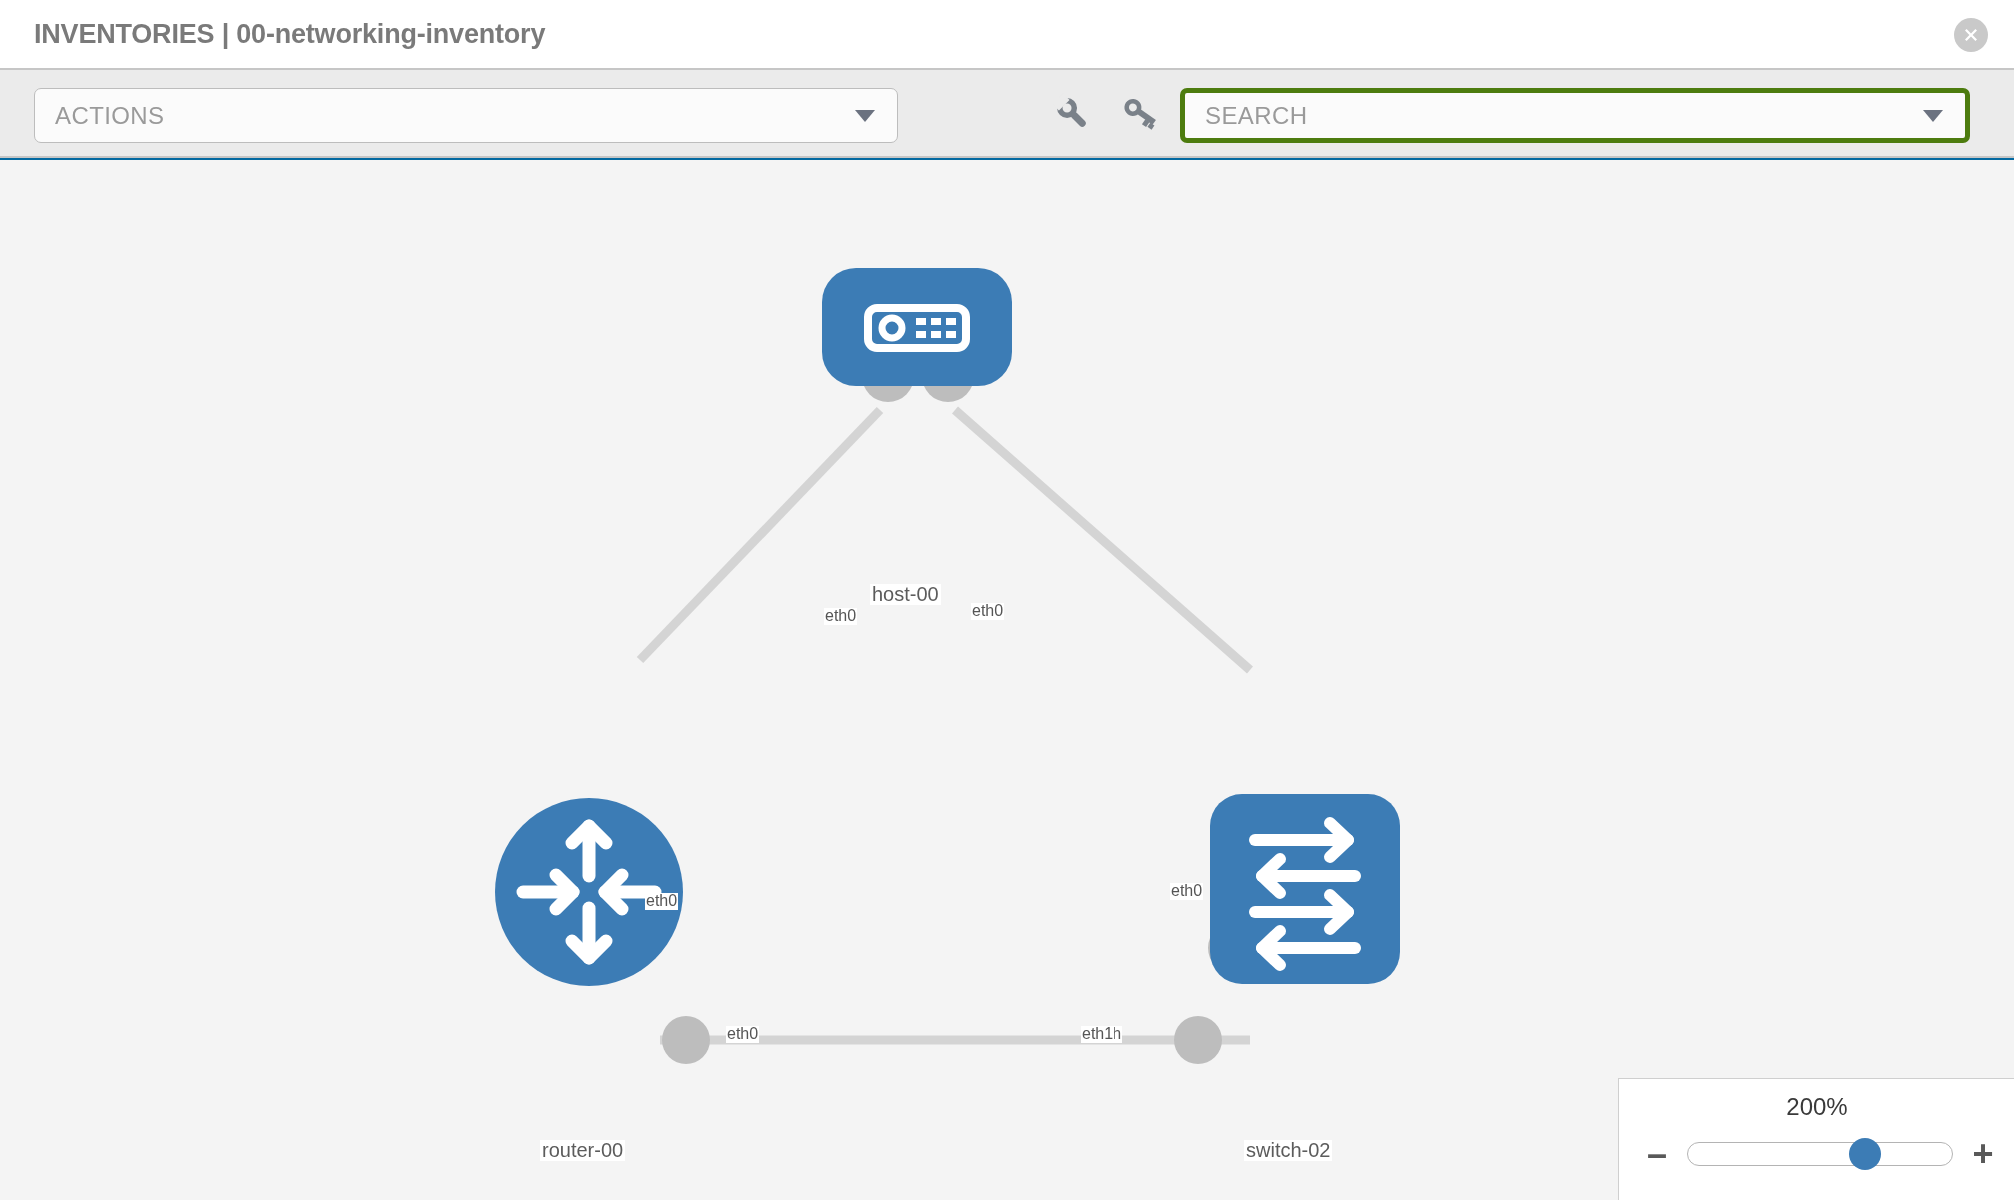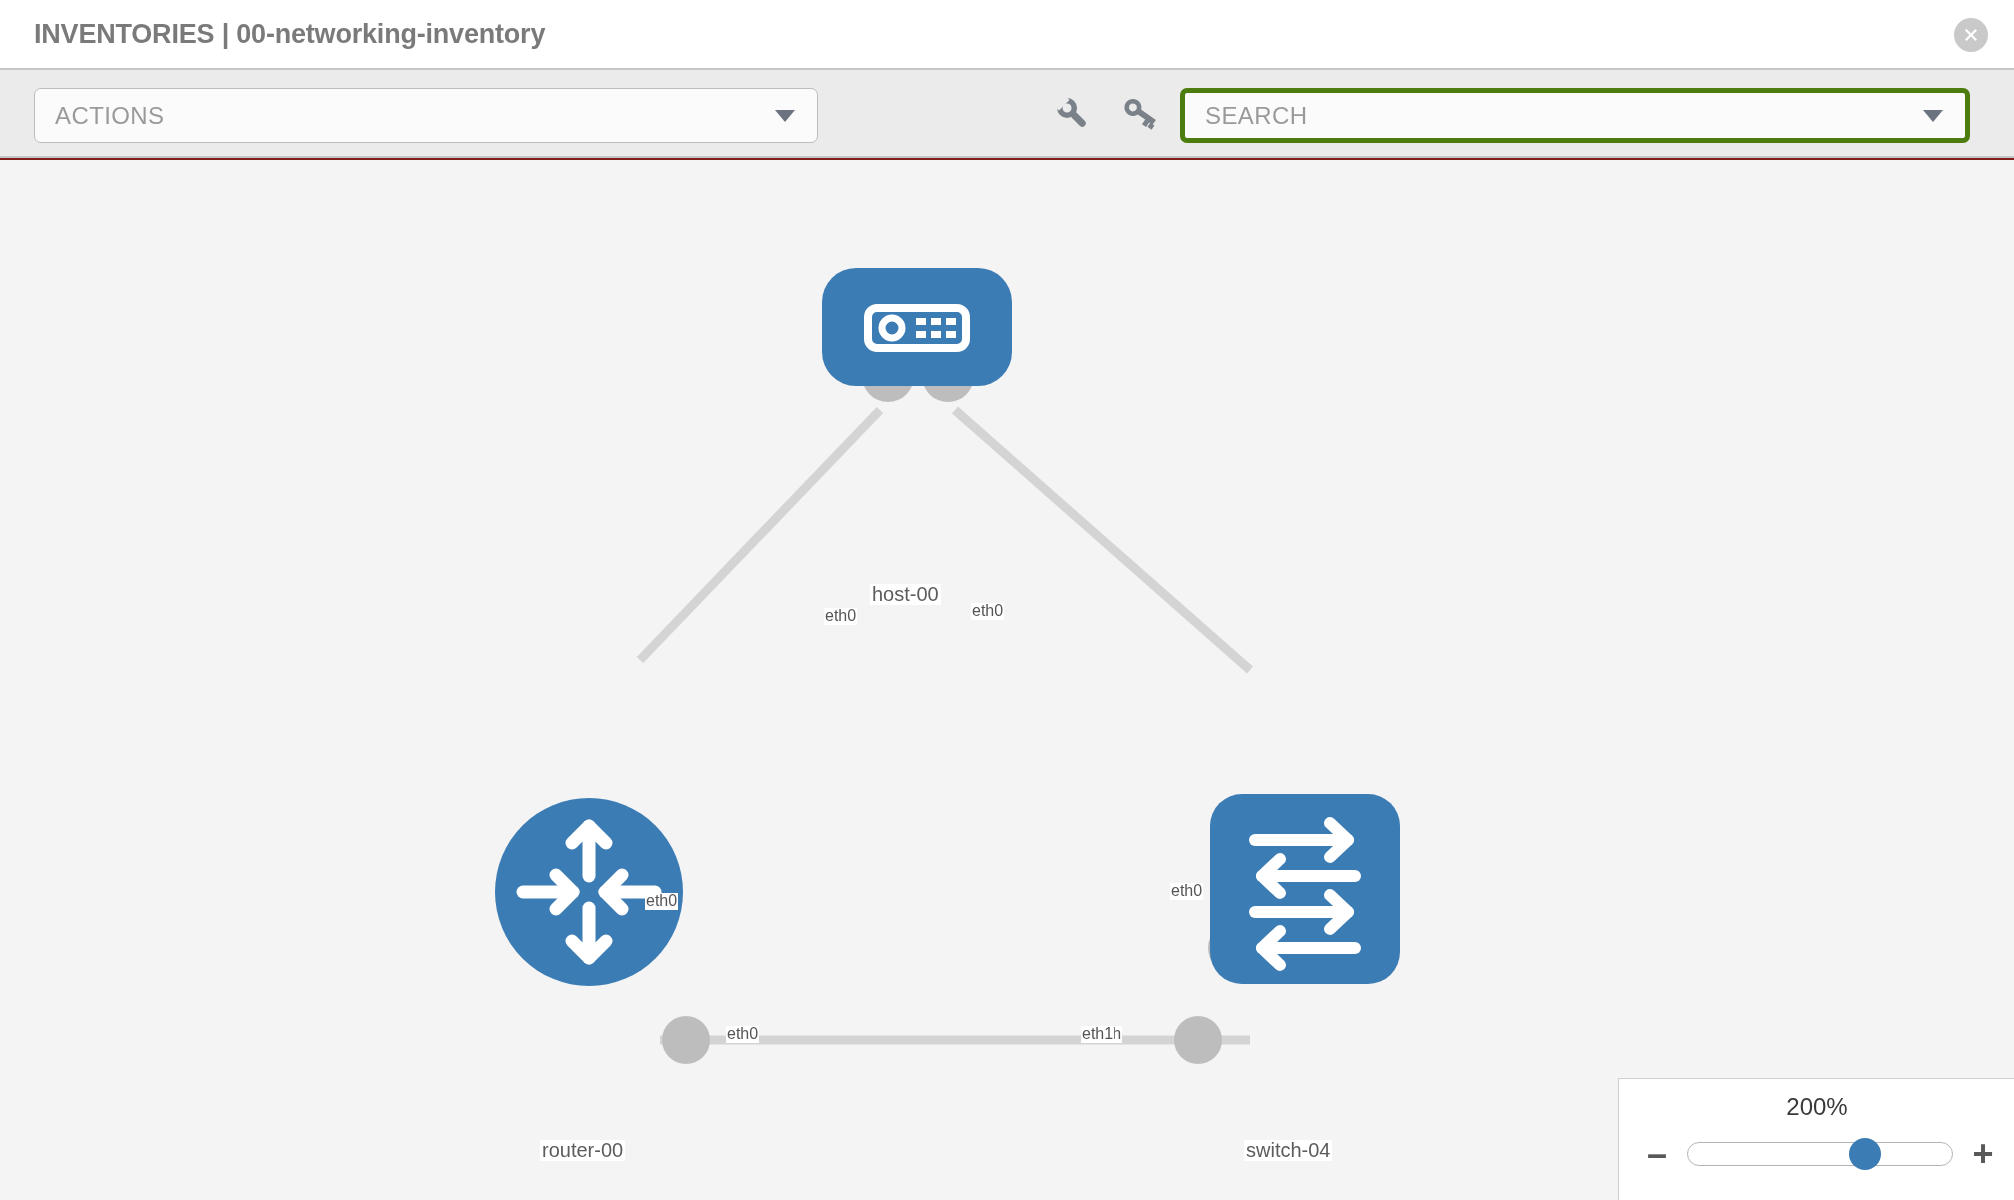--- a/index.html
+++ b/index.html
@@ -9,21 +9,21 @@
     height: 1200px;
     overflow: hidden;
     background: #ffffff;
     font-family: "Liberation Sans", sans-serif;
   }
 
   #app {
     position: relative;
     width: 2014px;
     height: 1200px;
-    background: #7f1d1d;
+    background: #0369a1;
   }
 
   
   .header {
     position: absolute;
     top: 0; left: 0;
     width: 2014px;
     height: 68px;
     background: #ffffff;
     display: flex;
@@ -63,21 +63,21 @@
     border-top: 2px solid #c6c6c6;
     border-bottom: 2px solid #c6c6c6;
     display: flex;
     align-items: center;
   }
 
   .actions-select {
     position: absolute;
     left: 34px;
     top: 18px;
-    width: 784px;
+    width: 864px;
     height: 55px;
     background: #fbfbfb;
     border: 1px solid #bdbdbd;
     border-radius: 7px;
     display: flex;
     align-items: center;
     cursor: pointer;
   }
   .actions-label {
     margin-left: 20px;
@@ -319,21 +319,21 @@
           <line x1="1255" y1="752" x2="1348" y2="752"></line>
           <polyline points="1330,735 1348,752 1330,769"></polyline>
           <line x1="1355" y1="788" x2="1262" y2="788"></line>
           <polyline points="1280,771 1262,788 1280,805"></polyline>
         </g>
       </g>
     </svg>
 
     <div class="node-label" style="left:870px; top:424px;">host-00</div>
     <div class="node-label" style="left:529px; top:980px;margin-left:11px;">router-00</div>
-    <div class="node-label" style="left:1244px;top:980px;">switch-04</div>
+    <div class="node-label" style="left:1244px;top:980px;">switch-02</div>
 
     <div class="edge-label" style="left:824px; top:448px;">eth0</div>
     <div class="edge-label" style="left:971px; top:443px;">eth0</div>
     <div class="edge-label" style="left:645px; top:733px;">eth0</div>
     <div class="edge-label" style="left:1170px;top:723px;">eth0</div>
     <div class="edge-label" style="left:726px; top:866px;">eth0</div>
     <div class="edge-label" style="left:1098px;top:866px;">eth</div>
     <div class="edge-label" style="left:1081px;top:866px;">eth1</div>
   </div>
 

